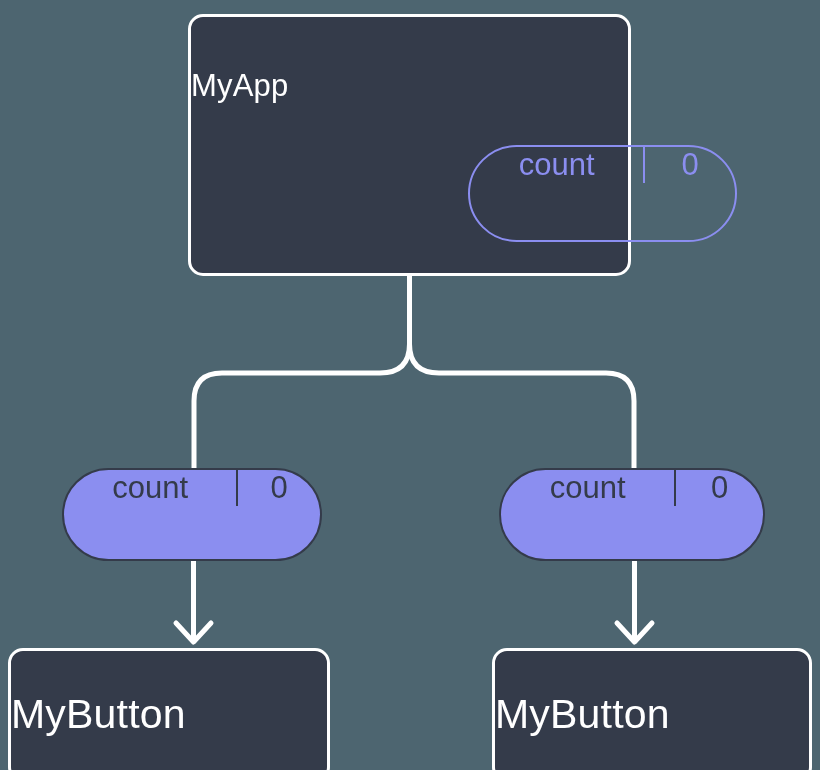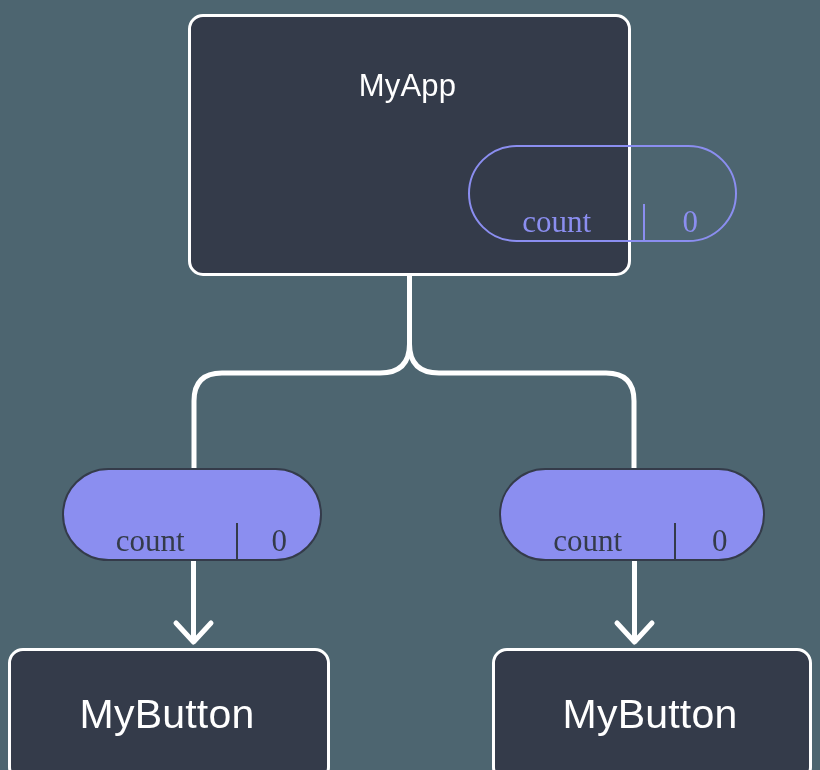--- a/index.html
+++ b/index.html
@@ -53,39 +53,37 @@
     left: 492px;
     top: 648px;
     width: 320px;
     height: 134px;
   }
 
   .comp-title {
     position: absolute;
     left: 0;
     right: 4px;
-    text-align: center;
     color: #ffffff;
     font-size: 31px;
     font-weight: 400;
     letter-spacing: 0.2px;
     white-space: nowrap;
   }
   #app-box .comp-title { top: 51px; }
   .btn-title { top: 40px; font-size: 41px; }
 
   
   .pill {
     position: absolute;
     box-sizing: border-box;
     display: flex;
-    align-items: flex-end;
+    align-items: flex-start;
     border-radius: 999px;
     overflow: hidden;
-    font-family: Liberation Serif, serif;
   }
   .pill .pill-key,
   .pill .pill-val {
     display: flex;
     align-items: center;
     justify-content: center;
     box-sizing: border-box;
     white-space: nowrap;
   }
 

